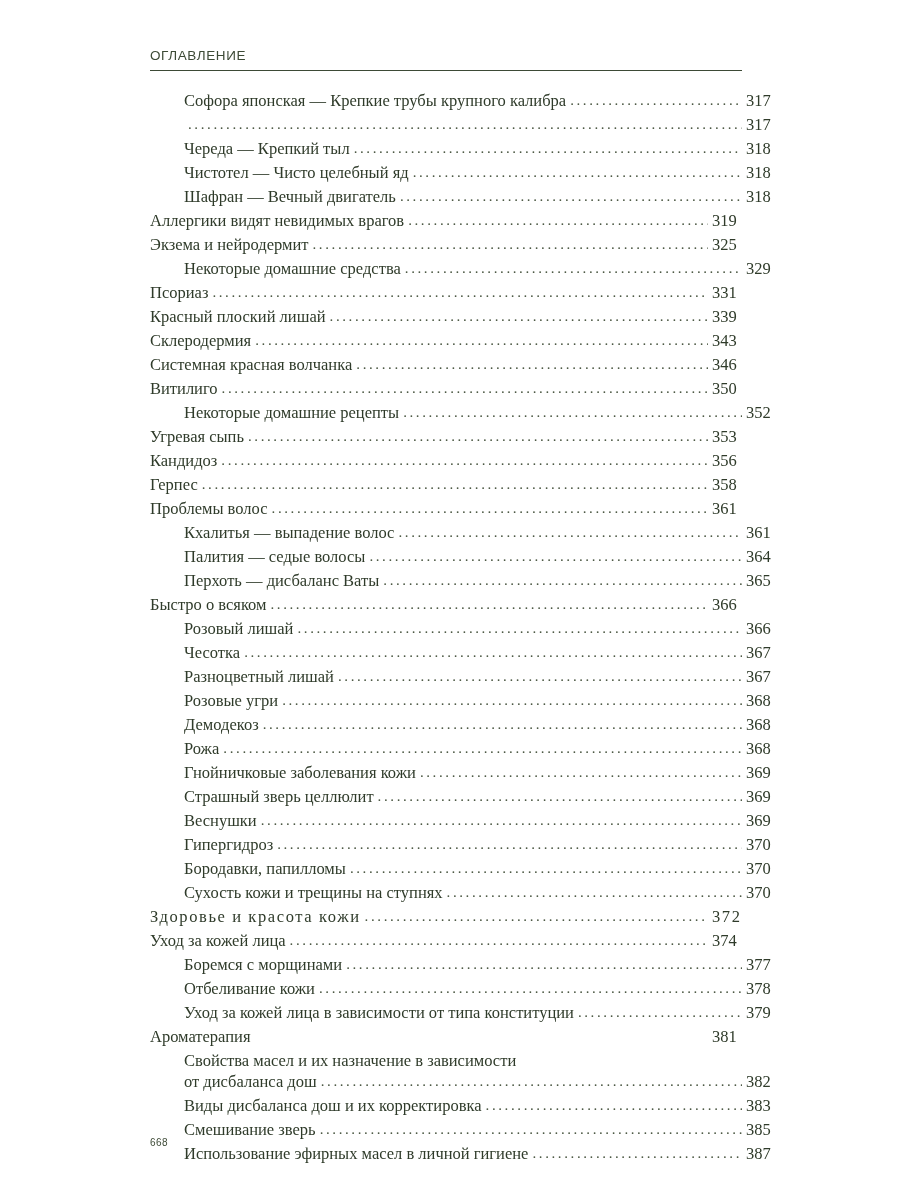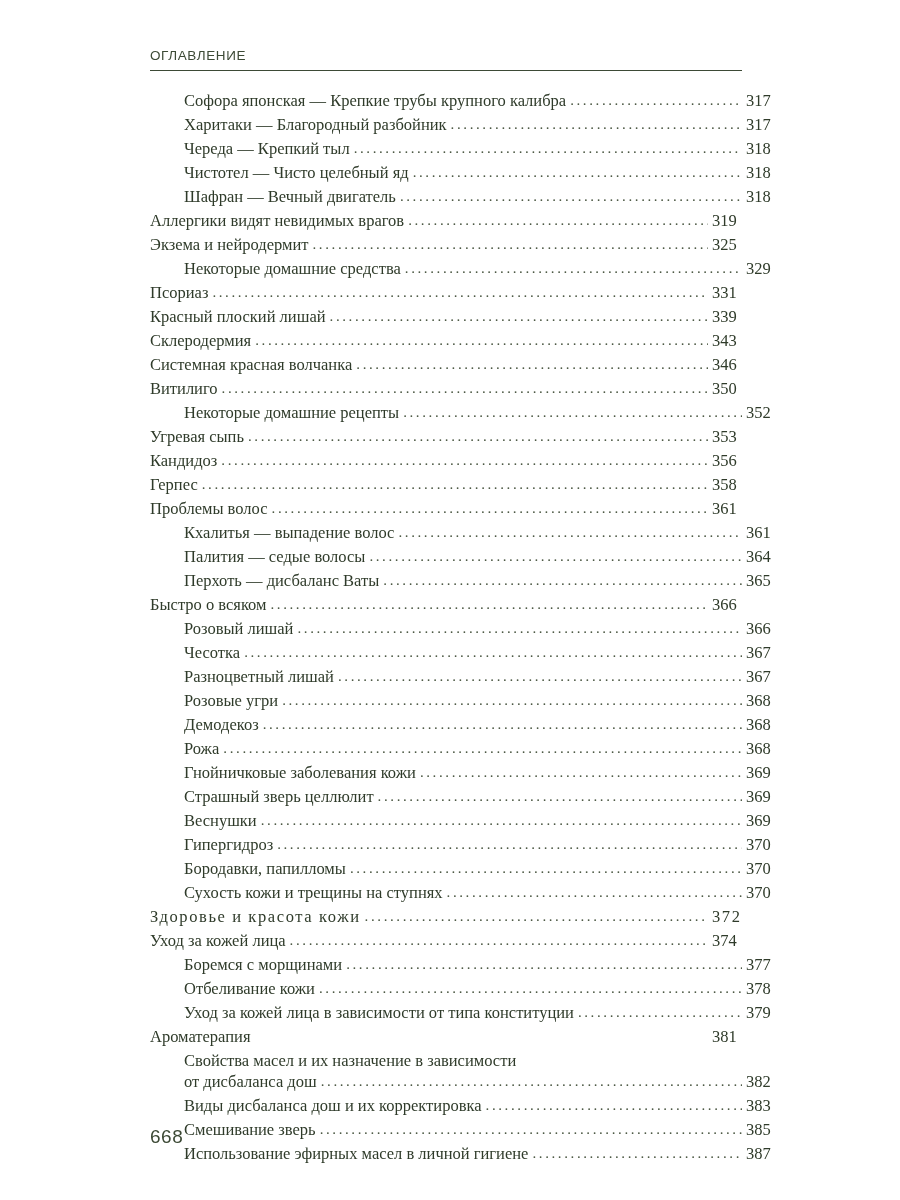--- a/index.html
+++ b/index.html
@@ -69,21 +69,21 @@
   .nodots .dots { visibility: hidden; }
   .wrapline {
     padding-left: 34px;
     margin-top: -3px;
   }
   .footer {
     position: absolute;
     left: 150px;
     bottom: 52px;
     font-family: "Liberation Sans", sans-serif;
-    font-size: 19px;
+    font-size: 10px;
     color: #3d4a36;
     letter-spacing: 0.5px;
   }
 </style>
 </head>
 <body>
 
 <div class="page">
 
   <div class="header">
@@ -91,21 +91,20 @@
   </div>
   <div class="header-rule"></div>
 
   <div class="toc" id="toc-list">
       <div class="row lvl-1">
         <span class="title">Софора японская — Крепкие трубы крупного калибра</span>
         <span class="dots">....................................................................................................................</span>
         <span class="page-num">317</span>
       </div>
       <div class="row lvl-1">
-        <span class="title">Харитаки — Благородный разбойник</span>
         <span class="dots">....................................................................................................................</span>
         <span class="page-num">317</span>
       </div>
       <div class="row lvl-1">
         <span class="title">Череда — Крепкий тыл</span>
         <span class="dots">....................................................................................................................</span>
         <span class="page-num">318</span>
       </div>
       <div class="row lvl-1">
         <span class="title">Чистотел — Чисто целебный яд</span>

